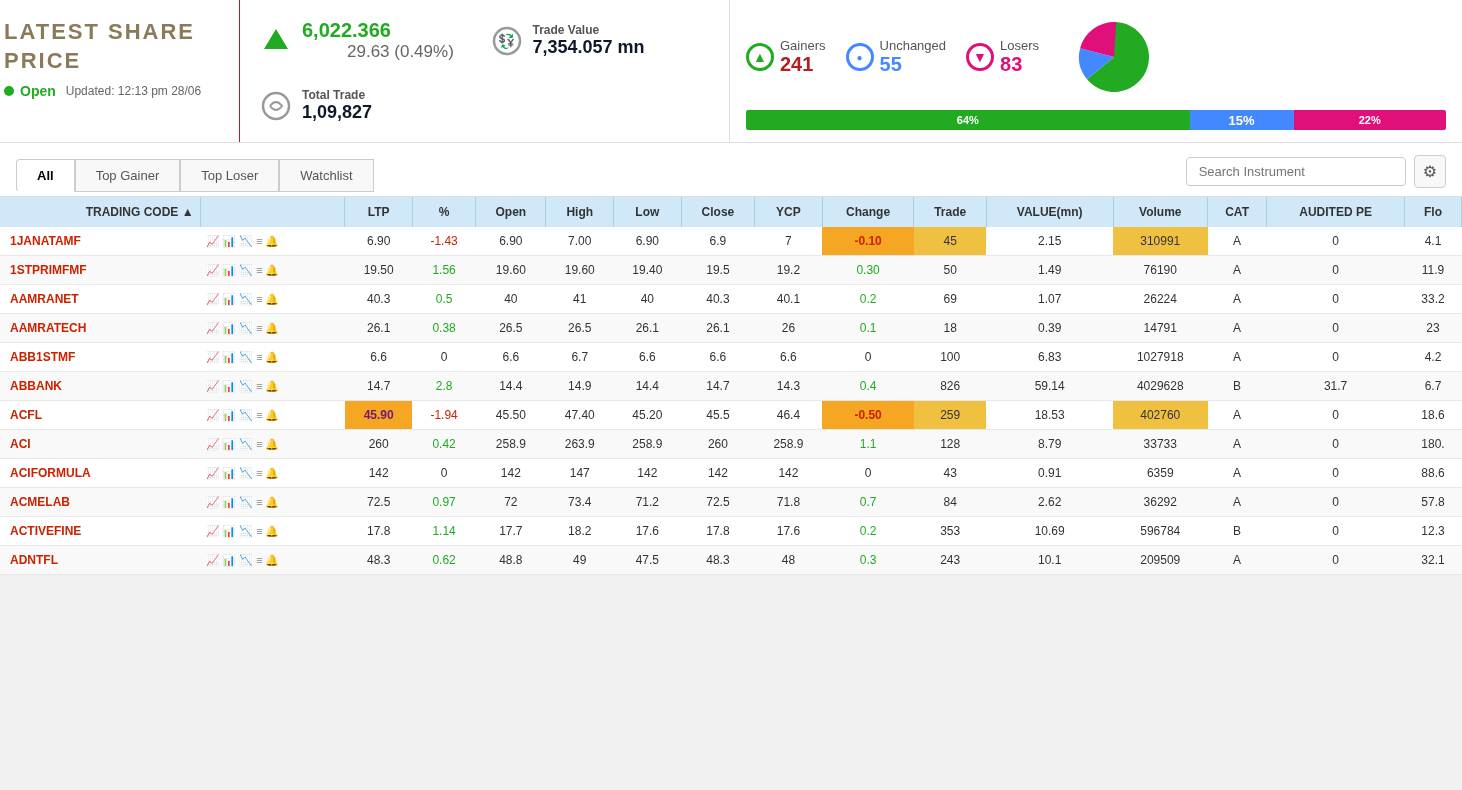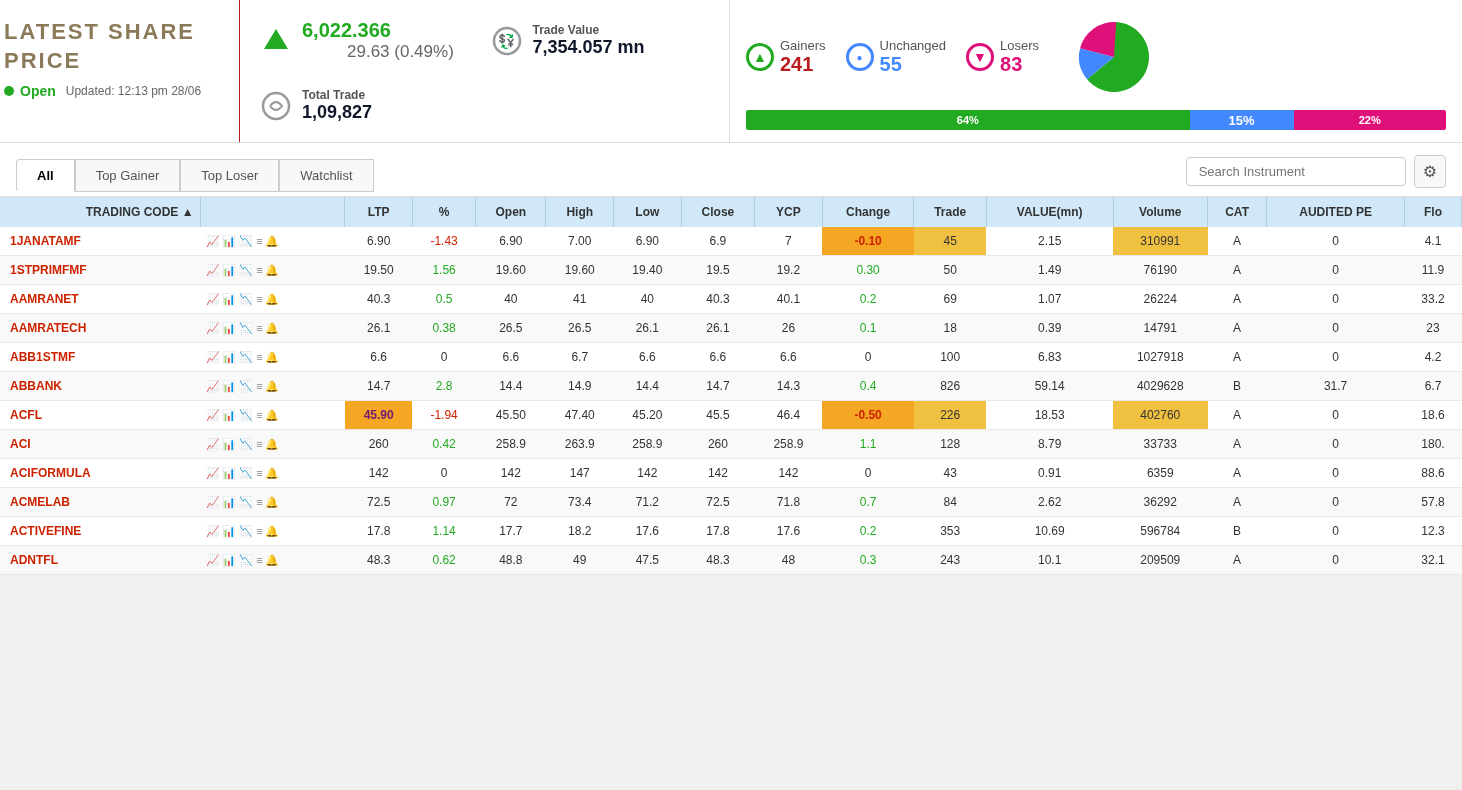--- a/index.html
+++ b/index.html
@@ -365,21 +365,21 @@
       </div>
     </td>
     <td class="highlight-orange">45.90</td>
     <td class="red">-1.94</td>
     <td>45.50</td>
     <td>47.40</td>
     <td>45.20</td>
     <td>45.5</td>
     <td>46.4</td>
     <td class="highlight-orange red">-0.50</td>
-    <td class="highlight-yellow">226</td>
+    <td class="highlight-yellow">259</td>
     <td>18.53</td>
     <td class="highlight-yellow">402760</td>
     <td>A</td>
     <td>0</td>
     <td>18.6</td>
   </tr>
         <tr>
     <td class="code">ACI</td>
     <td>
       <div class="icon-cell">

